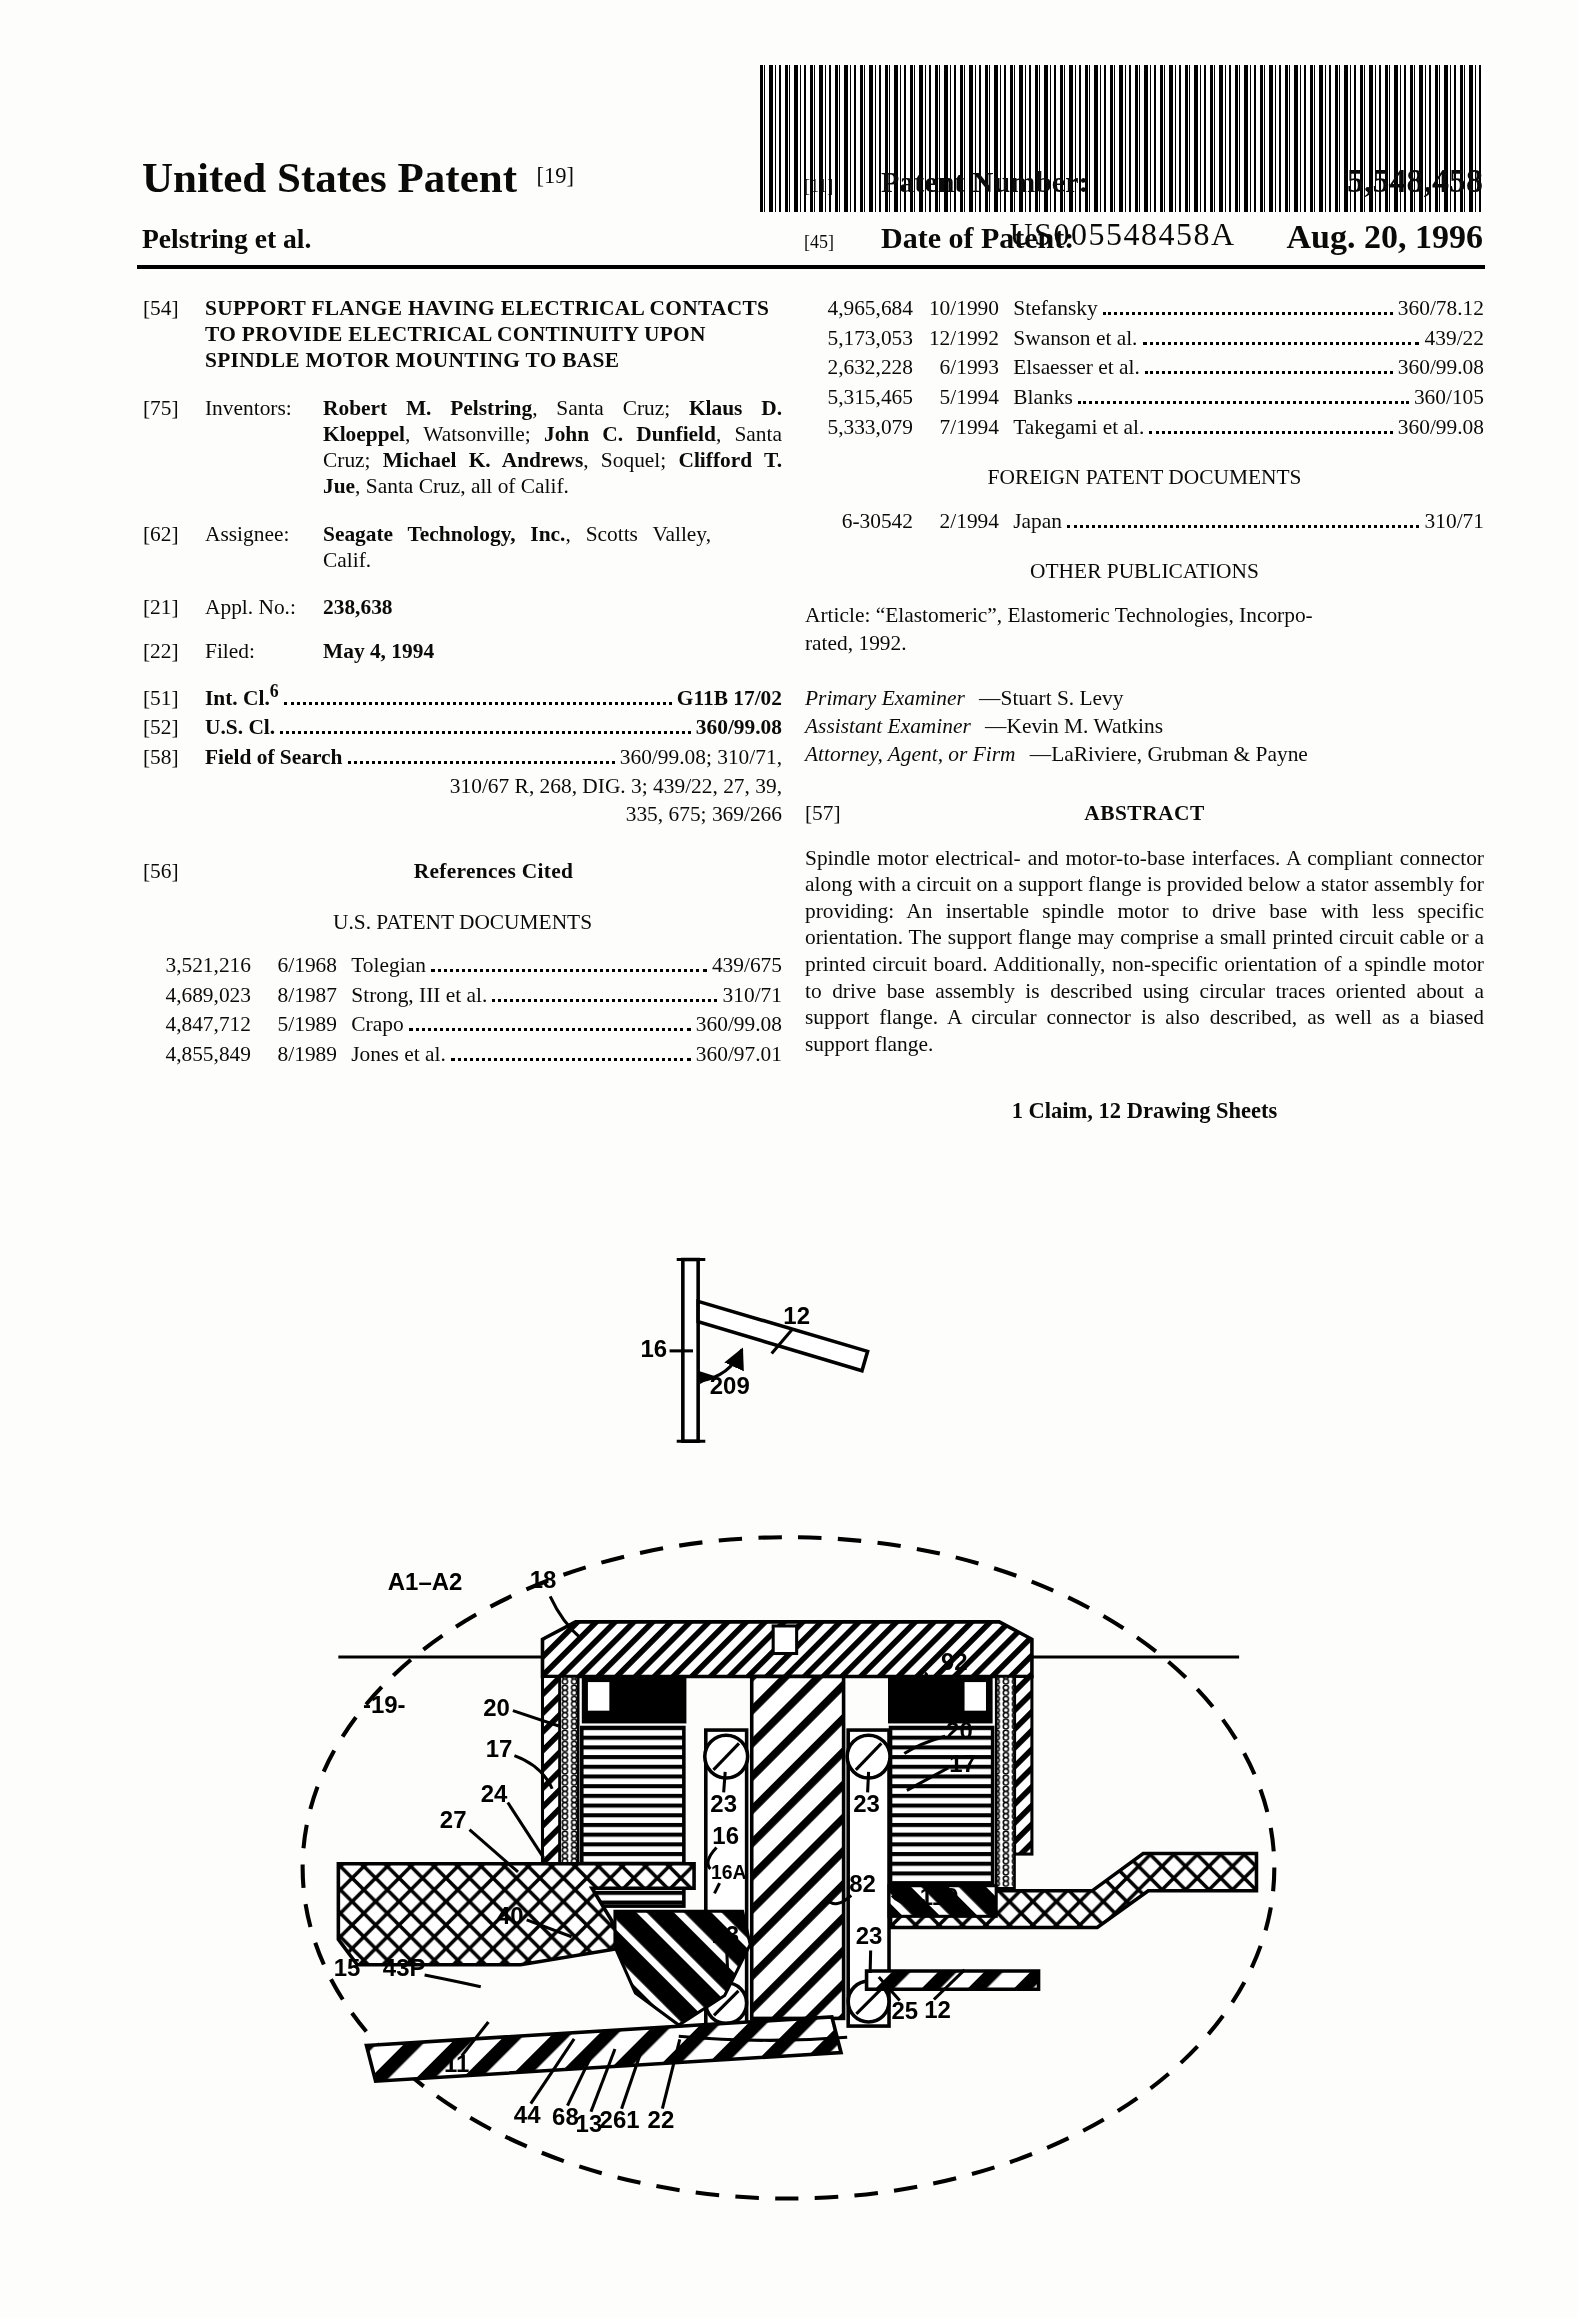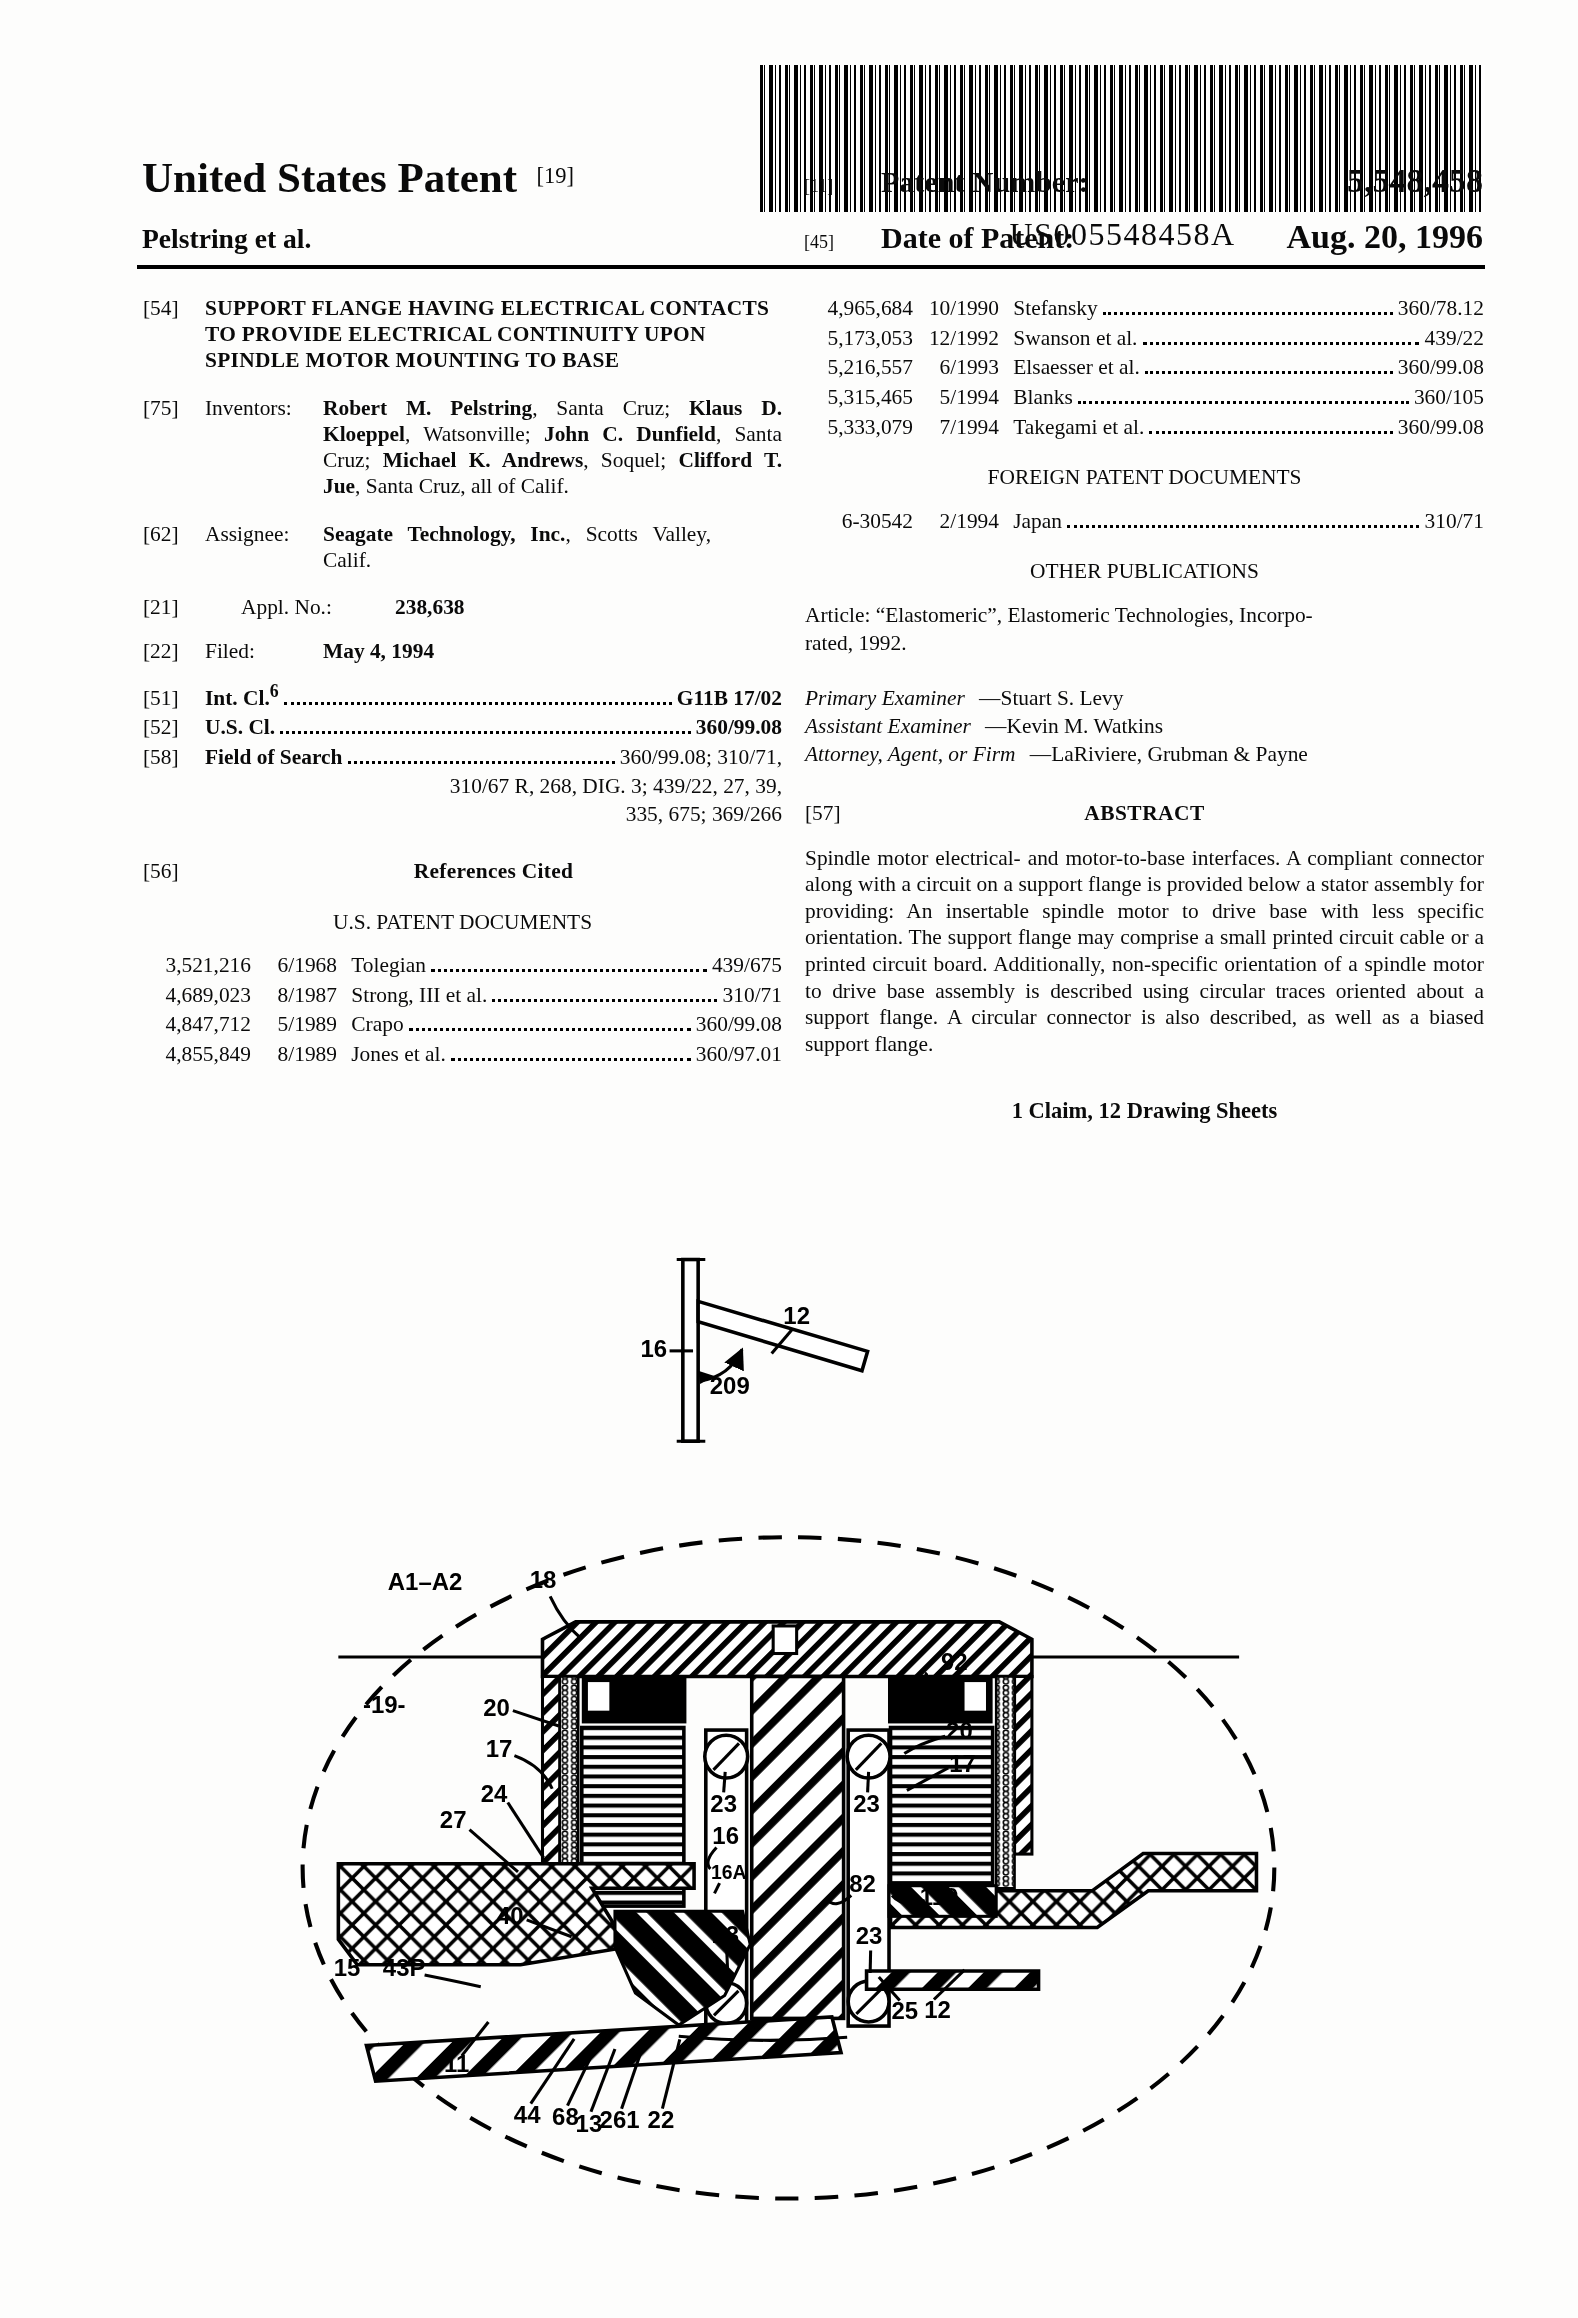--- a/index.html
+++ b/index.html
@@ -94,21 +94,21 @@
       <span class="lab">Inventors:</span>
       <span class="val"><b>Robert M. Pelstring</b><span>, Santa Cruz; </span><b>Klaus D. Kloeppel</b><span>, Watsonville; </span><b>John C. Dunfield</b><span>, Santa Cruz; </span><b>Michael K. Andrews</b><span>, Soquel; </span><b>Clifford T. Jue</b><span>, Santa Cruz, all of Calif.</span></span>
     </div>
 
     <div class="field">
       <span class="tag">[62]</span>
       <span class="lab">Assignee:</span>
       <span class="val" style="max-width:388px;"><b>Seagate Technology, Inc.</b><span>, Scotts Valley, Calif.</span></span>
     </div>
 
-    <div class="field kv" style="margin-bottom:17.3px;gap:36px;">
+    <div class="field kv" style="margin-bottom:17.3px;">
       <span class="tag">[21]</span>
       <span class="lab">Appl. No.:</span>
       <span class="val">238,638</span>
     </div>
 
     <div class="field kv" style="margin-bottom:17.3px;">
       <span class="tag">[22]</span>
       <span class="lab">Filed:</span>
       <span class="val">May 4, 1994</span>
     </div>
@@ -187,21 +187,21 @@
           <span class="c-cls">360/78.12</span>
         </div>
         <div class="ref-row">
           <span class="c-no">5,173,053</span>
           <span class="c-date">12/1992</span>
           <span class="c-name">Swanson et al.</span>
           <span class="leader"></span>
           <span class="c-cls">439/22</span>
         </div>
         <div class="ref-row">
-          <span class="c-no">5,216,557</span>
+          <span class="c-no">2,632,228</span>
           <span class="c-date">6/1993</span>
           <span class="c-name">Elsaesser et al.</span>
           <span class="leader"></span>
           <span class="c-cls">360/99.08</span>
         </div>
         <div class="ref-row">
           <span class="c-no">5,315,465</span>
           <span class="c-date">5/1994</span>
           <span class="c-name">Blanks</span>
           <span class="leader"></span>

